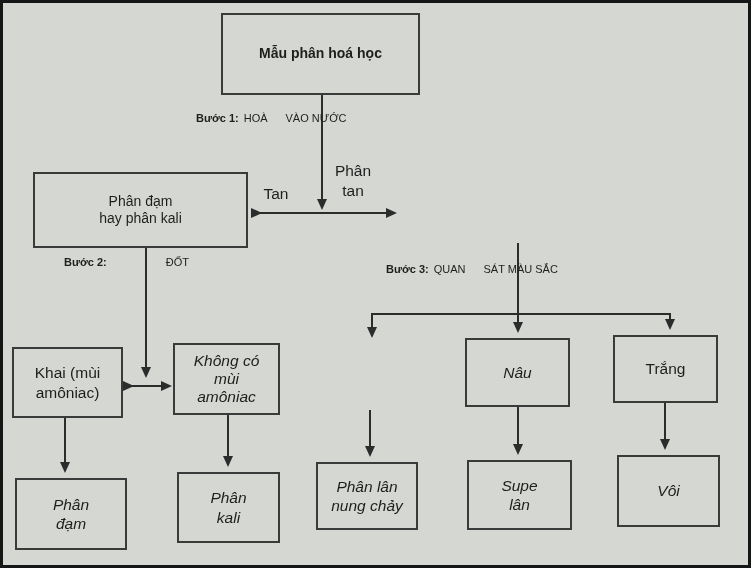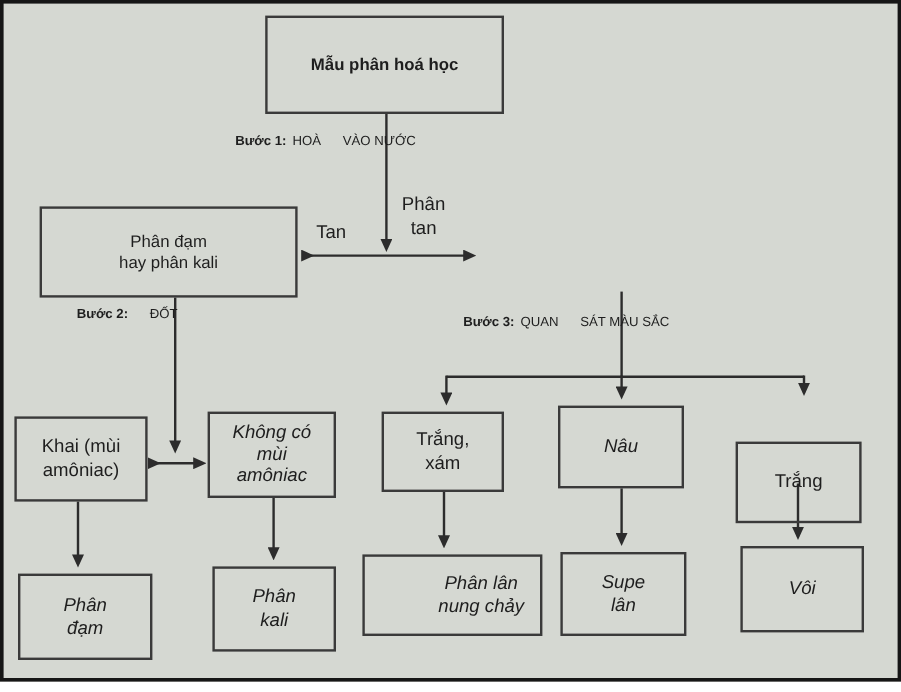--- a/index.html
+++ b/index.html
@@ -88,48 +88,46 @@
 hay phân kali</div>
 
 
   <div class="box" style="left:12px;top:347px;width:107px;height:67px;">Khai (mùi
 amôniac)</div>
 
   <div class="box italic tight" style="left:173px;top:343px;width:103px;height:68px;">Không có
 mùi
 amôniac</div>
 
-  <div class="box" style="left:318px;top:343px;width:98px;height:63px;">Trắng,
-xám</div>
 
   <div class="box italic" style="left:465px;top:338px;width:101px;height:65px;">Nâu</div>
 
-  <div class="box" style="left:613px;top:335px;width:101px;height:64px;margin-top:33px;">Trắng</div>
+  <div class="box" style="left:613px;top:335px;width:101px;height:64px;">Trắng</div>
 
   <div class="box italic" style="left:15px;top:478px;width:108px;height:68px;">Phân
 đạm</div>
 
   <div class="box italic" style="left:177px;top:472px;width:99px;height:67px;">Phân
 kali</div>
 
-  <div class="box italic" style="left:302px;top:462px;width:98px;height:64px;padding-left:48px;">Phân lân
+  <div class="box italic" style="left:316px;top:462px;width:98px;height:64px;">Phân lân
 nung chảy</div>
 
   <div class="box italic" style="left:617px;top:455px;width:99px;height:68px;">Vôi</div>
 
   <div class="box italic" style="left:467px;top:460px;width:101px;height:66px;">Supe
 lân</div>
 
   <div class="step" style="left:196px;top:112px;">
     <span class="b">Bước 1:</span>
     <span class="pre">HOÀ</span>
     <span class="post">VÀO NƯỚC</span>
   </div>
 
-  <div class="step" style="left:64px;top:256px;">
+  <div class="step" style="left:64px;top:256px;gap:41px;">
     <span class="b">Bước 2:</span>
     <span class="post">ĐỐT</span>
   </div>
 
   <div class="step" style="left:386px;top:263px;">
     <span class="b">Bước 3:</span>
     <span class="pre">QUAN</span>
     <span class="post">SÁT MÀU SẮC</span>
   </div>
 

